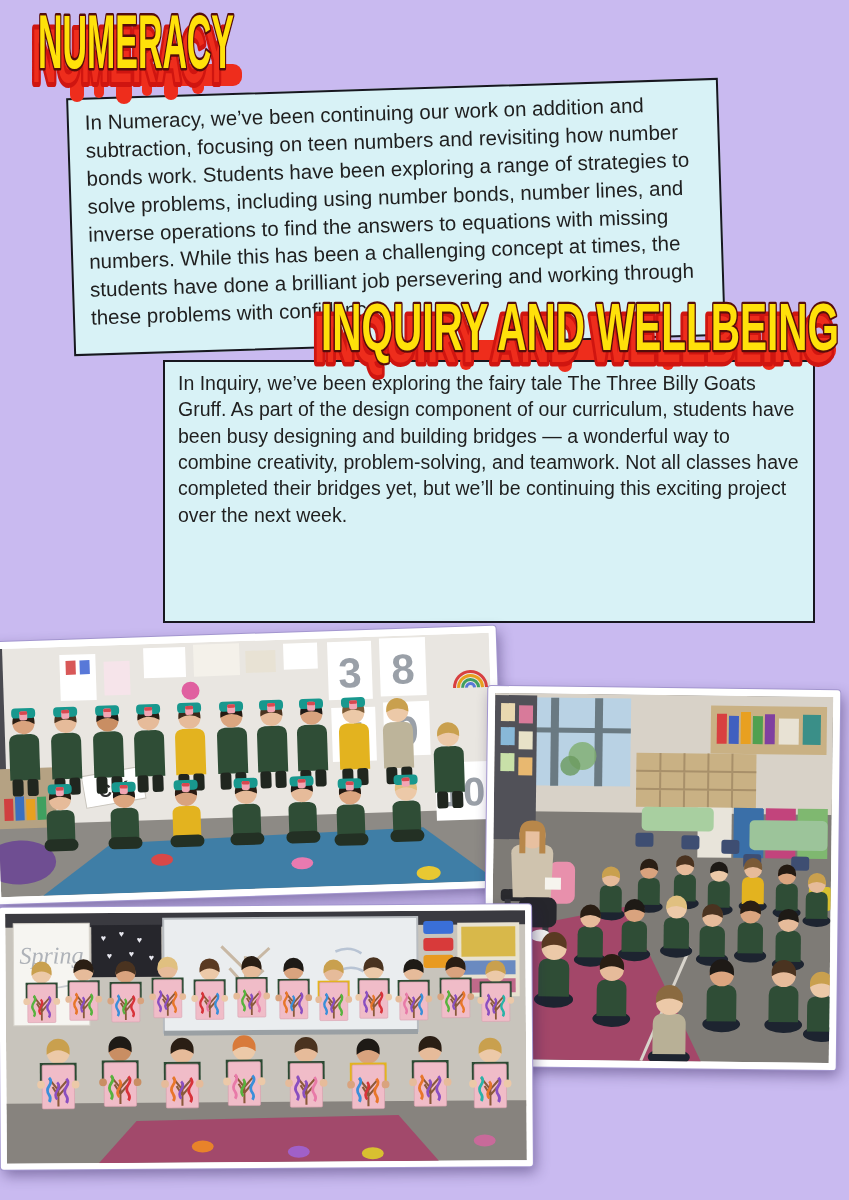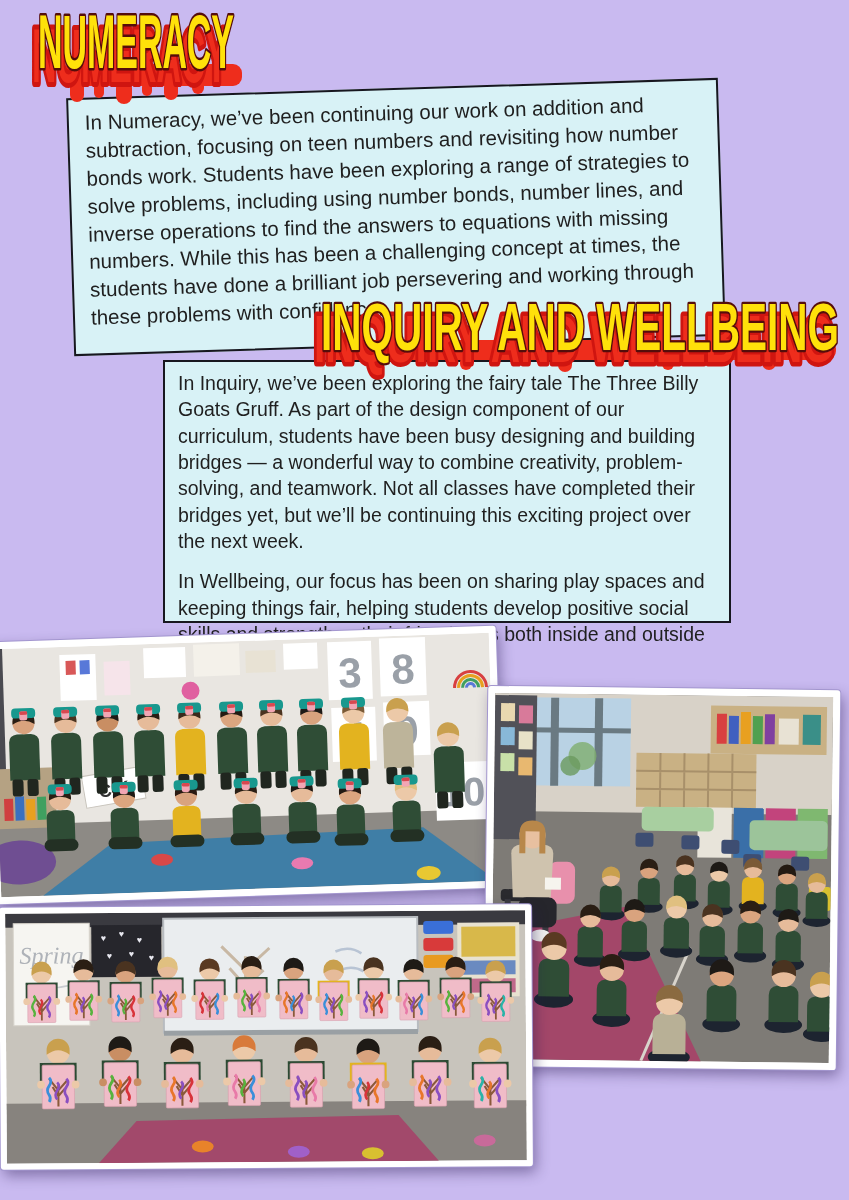--- a/index.html
+++ b/index.html
@@ -14,21 +14,21 @@
     background:#d8f2f6;border:2px solid #17171f;color:#1f1f1f;
   }
   .panel p{margin:0 0 14px 0;}
   .panel p:last-child{margin-bottom:0;}
   .panel-numeracy{
     left:70px;top:88px;width:652px;height:258px;
     transform:rotate(-1.8deg);transform-origin:50% 50%;
     padding:9px 16px;font-size:20.5px;line-height:1.36;
   }
   .panel-inquiry{
-    left:163px;top:360px;width:568px;height:263px;
+    left:163px;top:360px;width:652px;height:263px;
     padding:8px 13px;font-size:19.5px;line-height:1.35;
   }
   
   .title-svg{position:absolute;overflow:visible;}
   .title-numeracy{left:26px;top:2px;width:220px;height:112px;}
   .title-inquiry{left:310px;top:288px;width:539px;height:90px;}
   .title-svg text{
     font-family:"Liberation Sans",sans-serif;font-weight:bold;
     paint-order:stroke;stroke-linejoin:round;text-anchor:middle;
   }
@@ -49,21 +49,20 @@
 <body>
 
 <div class="page">
 
   <div class="panel panel-numeracy">
     <p>In Numeracy, we’ve been continuing our work on addition and subtraction, focusing on teen numbers and revisiting how number bonds work. Students have been exploring a range of strategies to solve problems, including using number bonds, number lines, and inverse operations to find the answers to equations with missing numbers. While this has been a challenging concept at times, the students have done a brilliant job persevering and working through these problems with confidence.</p>
   </div>
 
   <div class="panel panel-inquiry">
     <p>In Inquiry, we’ve been exploring the fairy tale The Three Billy Goats Gruff. As part of the design component of our curriculum, students have been busy designing and building bridges — a wonderful way to combine creativity, problem-solving, and teamwork. Not all classes have completed their bridges yet, but we’ll be continuing this exciting project over the next week.</p>
-    <p>In Wellbeing, our focus has been on sharing play spaces and keeping things fair, helping students develop positive social skills and strengthen their friendships both inside and outside the classroom.</p>
   </div>
 
   <svg class="title-svg title-numeracy" viewBox="0 0 220 112">
     <g>
       <rect x="36" y="62" width="180" height="22" rx="9" fill="#ee2d1c"></rect>
       <rect x="44" y="78" width="14" height="22" rx="7" fill="#ee2d1c"></rect>
       <rect x="68" y="80" width="10" height="16" rx="5" fill="#ee2d1c"></rect>
       <rect x="90" y="78" width="16" height="24" rx="8" fill="#ee2d1c"></rect>
       <rect x="116" y="80" width="10" height="14" rx="5" fill="#ee2d1c"></rect>
       <rect x="138" y="78" width="14" height="20" rx="7" fill="#ee2d1c"></rect>

